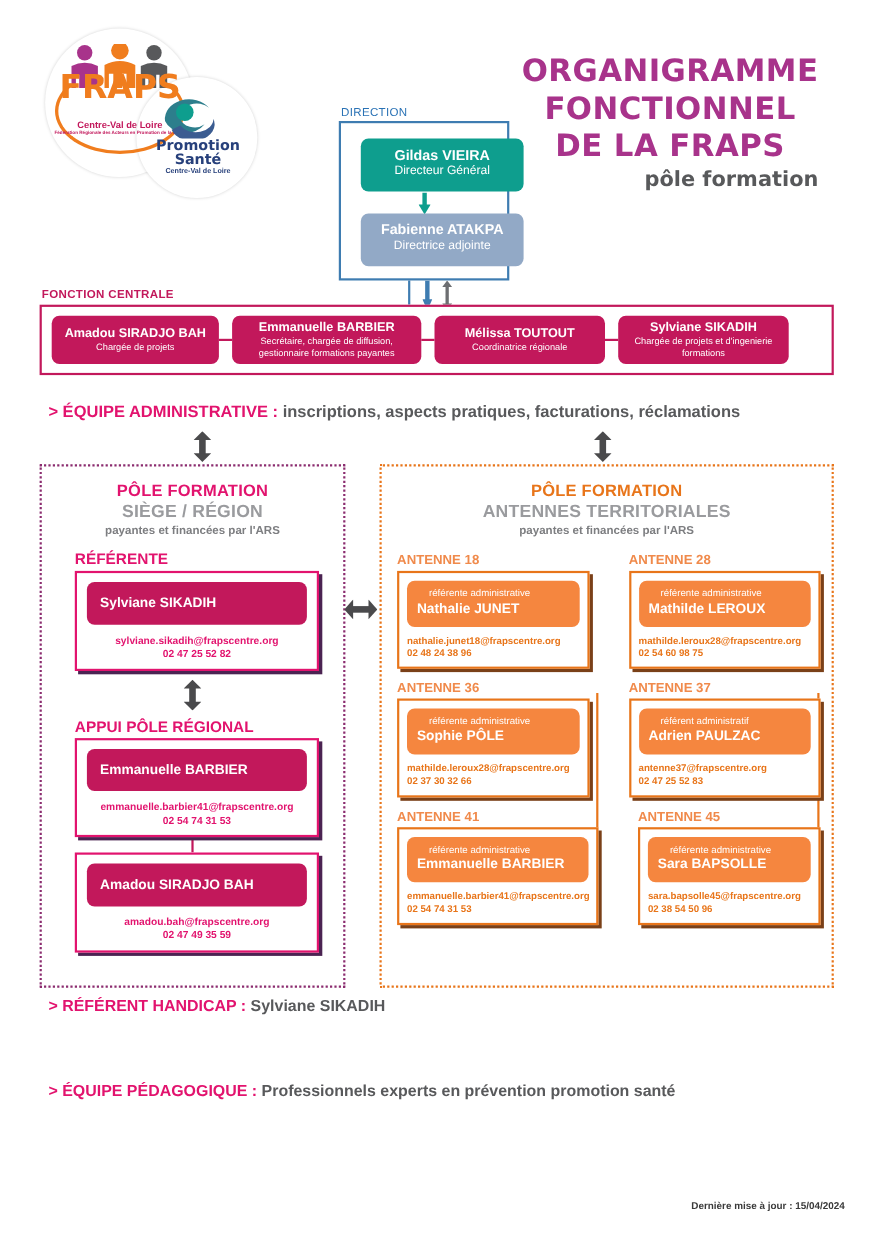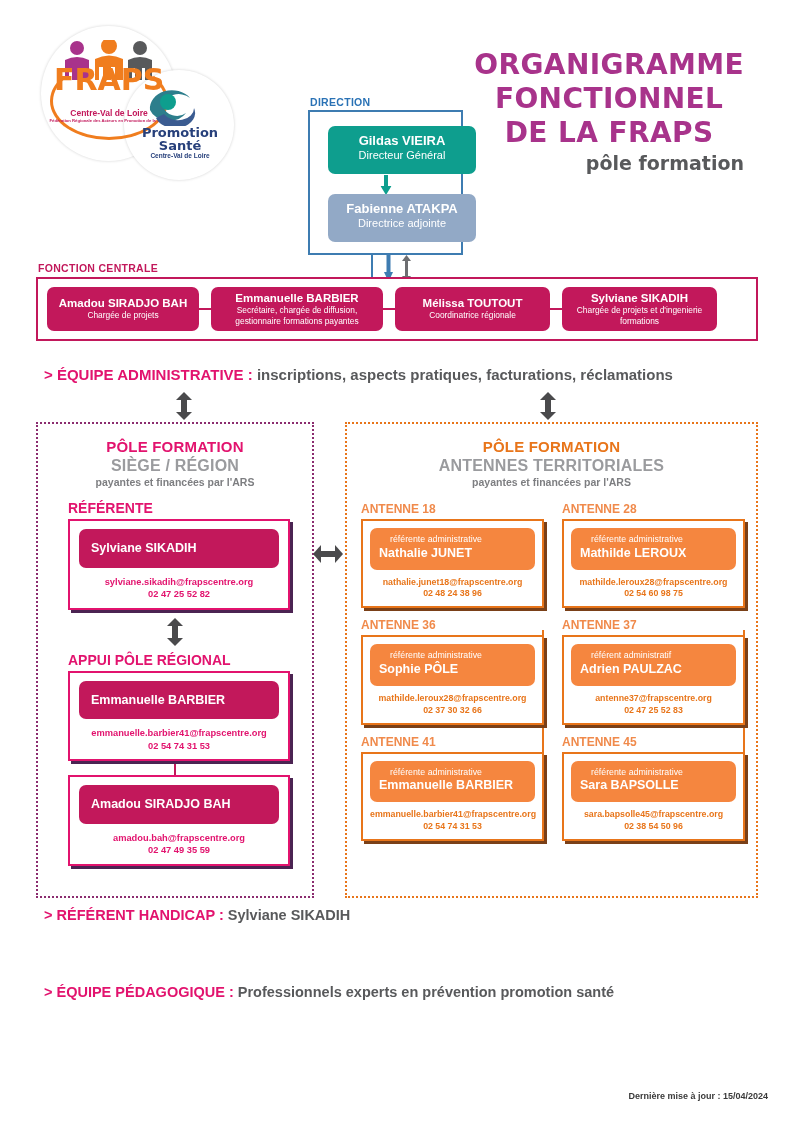--- a/index.html
+++ b/index.html
@@ -64,21 +64,21 @@
     text-align: center;
   }
   .title-sub {
     color: #58595B; font-weight: bold; font-size: 19px; margin-top: 2px;
     font-family: "DejaVu Sans", sans-serif;
   }
 
   
   .direction-label {
     position: absolute; left: 310px; top: 96px;
-    color: #2A72B5; font-weight: bold; font-size: 10.5px; letter-spacing: 0.3px;
+    color: #2A72B5; font-weight: normal; font-size: 10.5px; letter-spacing: 0.3px;
   }
   .direction-box {
     position: absolute; left: 308px; top: 110px; width: 155px; height: 145px;
     border: 2px solid #3E7CB1; background: #ffffff;
   }
   .card-teal {
     position: absolute; left: 18px; top: 14px; width: 148px; height: 48px;
     background: #0E9E8E; border-radius: 7px; color: #fff; text-align: center;
     padding-top: 7px;
   }
@@ -184,34 +184,34 @@
   }
   .va-arrow { display: block; margin: 8px auto 0 auto; width: 16px; height: 28px; }
   .vlink { width: 2px; height: 14px; background: #C2185B; margin: 0 auto; }
 
   .mid-arrow { position: absolute; left: 313px; top: 545px; width: 30px; height: 18px; }
 
   
   .ant-grid {
     position: absolute; left: 14px; top: 78px; width: 385px;
   }
-  .ant-row { display: flex; gap: 18px; margin-bottom: 10px; position: relative; }
+  .ant-row { display: flex; gap: 36px; margin-bottom: 10px; position: relative; }
   .ant-col { width: 183px; position: relative; }
   .obox {
     border: 2px solid #E8751A; background: #fff;
     box-shadow: 3px 3px 0 #7A4018;
     padding: 7px 7px 6px 7px; margin-top: 3px;
   }
   .obox .chip {
     background: #F5863F; border-radius: 7px; color: #fff; padding: 6px 9px 8px 9px;
   }
   .obox .chip .role { font-size: 8.8px; line-height: 1.35; padding-left: 11px; }
   .obox .chip .nm { font-size: 12.5px; font-weight: bold; line-height: 1.25; }
   .obox .contact {
-    text-align: center; color: #E8751A; font-size: 8.8px; font-weight: bold;
+    color: #E8751A; font-size: 8.8px; font-weight: bold;
     margin-top: 7px; line-height: 1.35;
   }
   .ant-vline {
     position: absolute; width: 2px; background: #E8751A;
   }
 
   
   .foot1 { position: absolute; left: 44px; top: 907px; font-size: 14.5px; font-weight: bold; }
   .foot2 { position: absolute; left: 44px; top: 984px; font-size: 14.5px; font-weight: bold; }
   .foot1 .k, .foot2 .k { color: #E2136E; }

